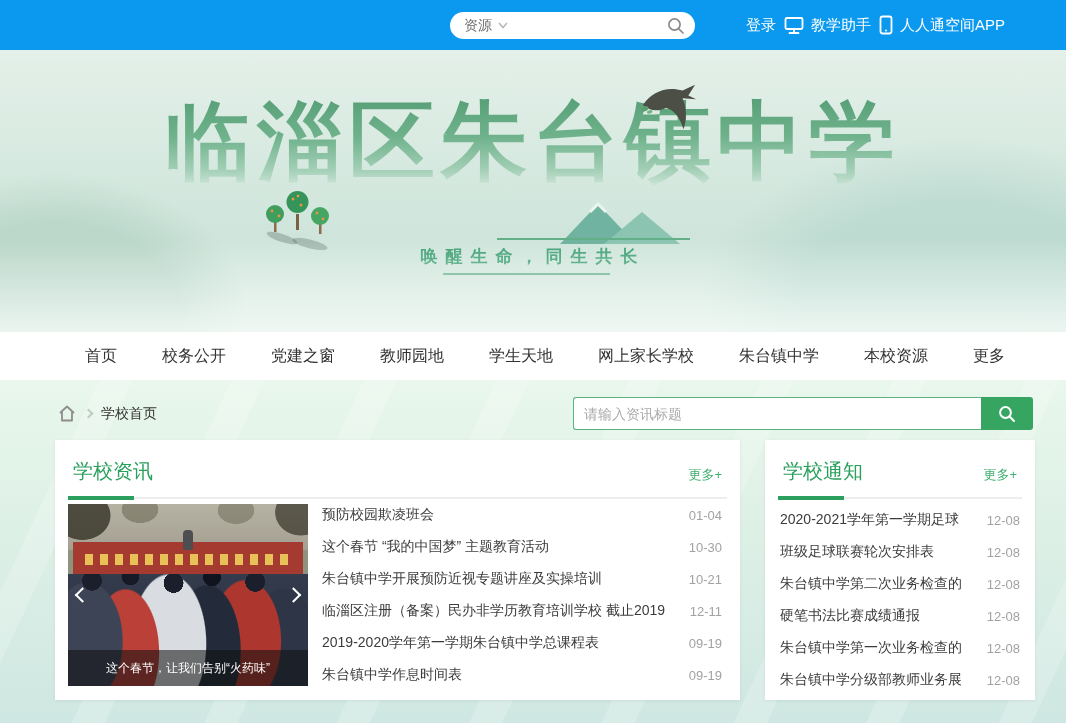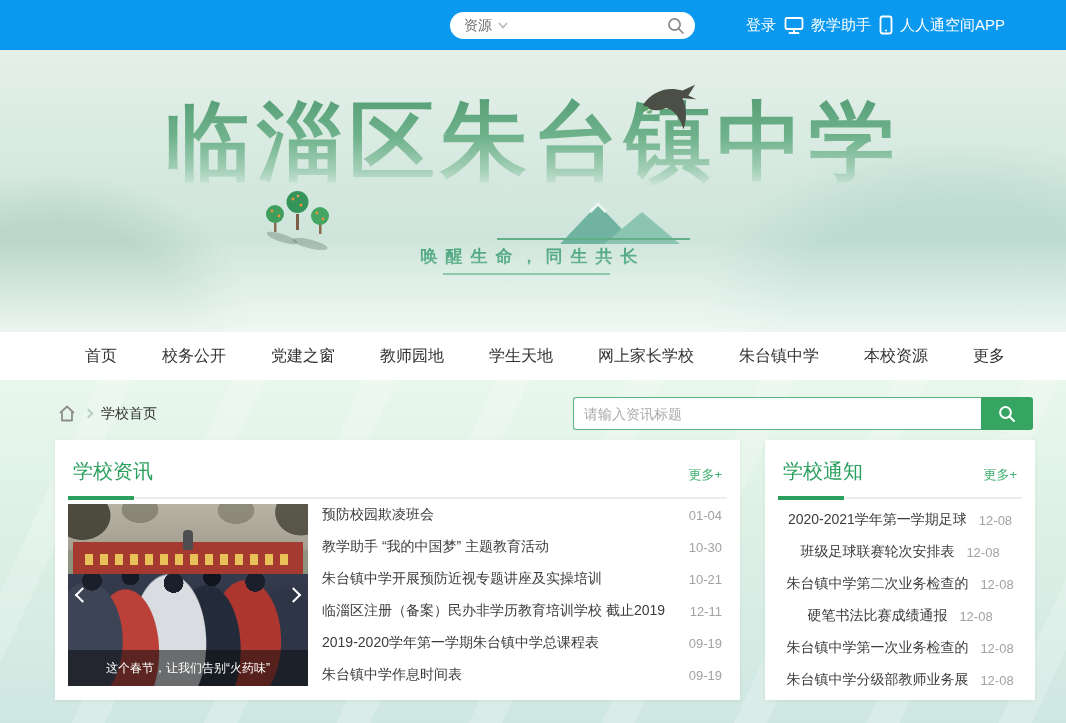--- a/index.html
+++ b/index.html
@@ -103,21 +103,21 @@
     color:#fff; font-size:12px; line-height:36px; text-align:center; z-index:3; white-space:nowrap; overflow:hidden; }
   .car-arrow { position:absolute; top:50%; width:11px; height:11px; border-left:2px solid #fff; border-bottom:2px solid #fff; z-index:4; cursor:pointer; }
   .car-arrow.left  { left:9px;  transform:translateY(-50%) rotate(45deg); }
   .car-arrow.right { right:9px; transform:translateY(-50%) rotate(-135deg); }
 
   
   .rows { flex:1; margin-left:14px; height:182px; display:flex; flex-direction:column; justify-content:space-between; padding:2px 0; }
   .row { display:flex; align-items:center; justify-content:space-between; cursor:pointer; }
   .row-title { font-size:14px; color:#3c3c3c; white-space:nowrap; overflow:hidden; text-overflow:ellipsis; }
   .row-date { font-size:13px; color:#a2a2a2; margin-left:12px; flex:none; }
-  .card-right .rows { margin:10px 15px 0; height:182px;align-items:center; }
+  .card-right .rows { margin:10px 15px 0; height:182px; }
 </style>
 </head>
 <body>
 
 <div class="page">
 
   <header class="topbar">
     <div class="hsearch">
       <span class="hsearch-cat">
         <span>资源</span>
@@ -252,21 +252,21 @@
             <div class="photo-caption">这个春节，让我们告别“火药味”</div>
           </div>
           <div class="rows">
 
               <div class="row">
                 <span class="row-title">预防校园欺凌班会</span>
                 <span class="row-date">01-04</span>
               </div>
 
               <div class="row">
-                <span class="row-title">教学助手 “我的中国梦” 主题教育活动</span>
+                <span class="row-title">这个春节 “我的中国梦” 主题教育活动</span>
                 <span class="row-date">10-30</span>
               </div>
 
               <div class="row">
                 <span class="row-title">朱台镇中学开展预防近视专题讲座及实操培训</span>
                 <span class="row-date">10-21</span>
               </div>
 
               <div class="row">
                 <span class="row-title">临淄区注册（备案）民办非学历教育培训学校 截止2019</span>

